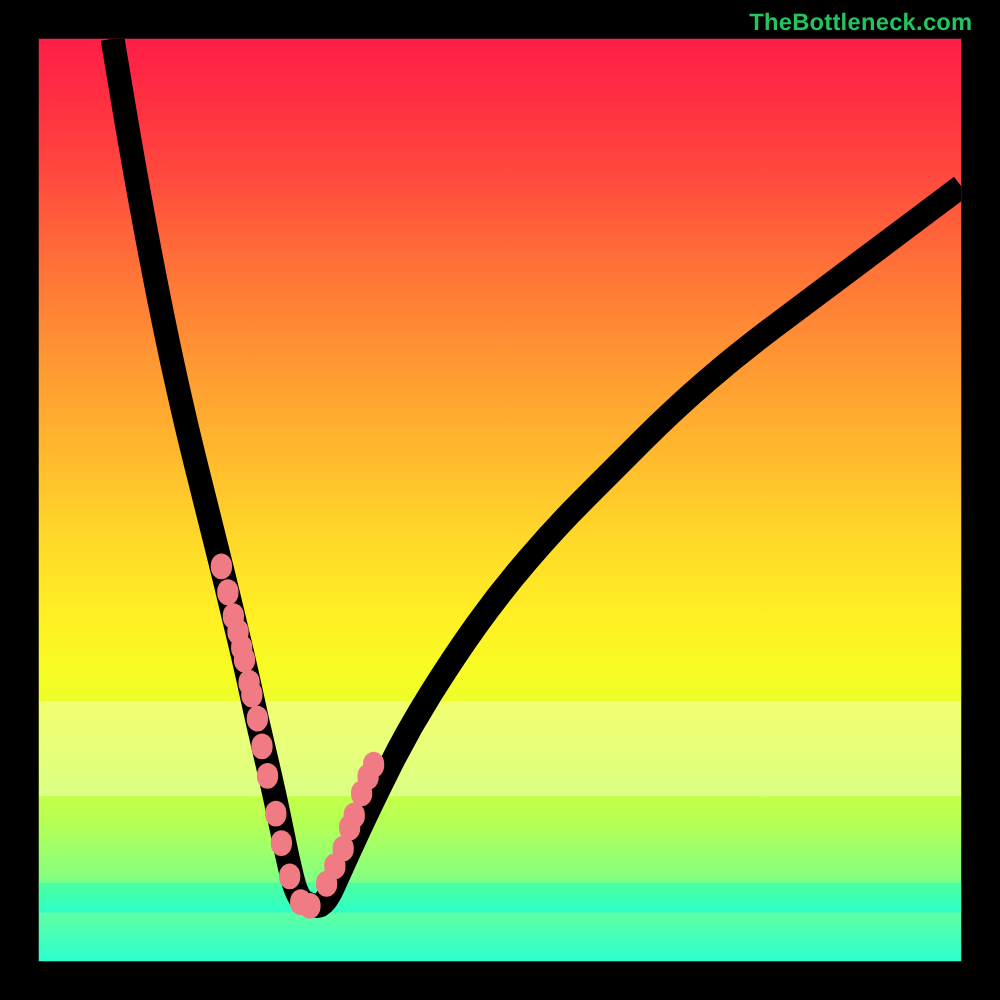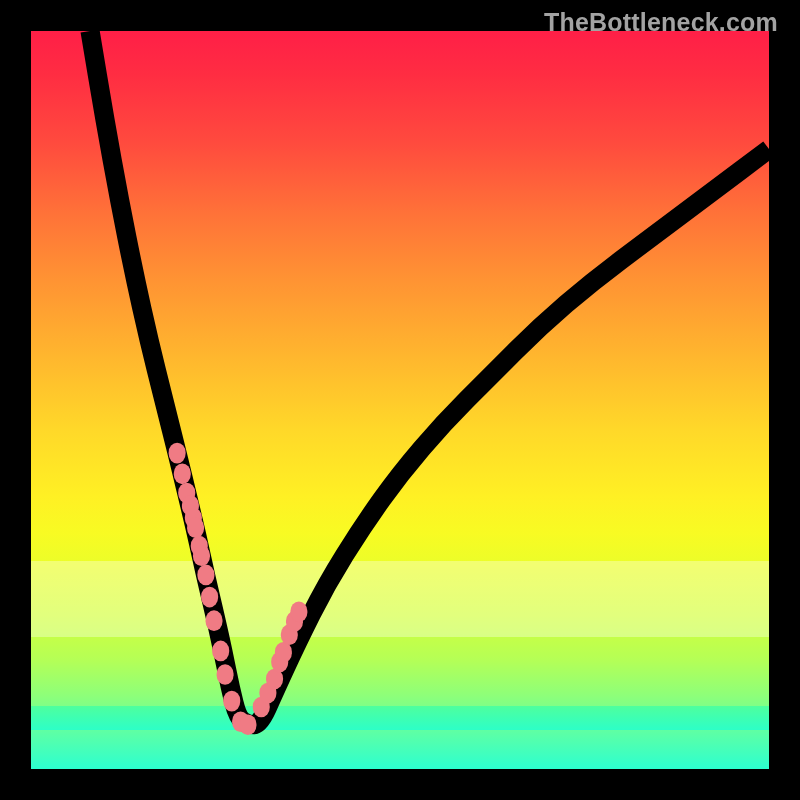--- a/index.html
+++ b/index.html
@@ -50,23 +50,23 @@
       width: 100%;
       top: 91.4%;
       height: 3.3%;
       background: linear-gradient(to bottom, #4eff9e 0%, #2dffc7 100%);
     }
     .watermark {
       position: absolute;
       top: 8px;
       right: 22px;
       font-family: Arial, Helvetica, sans-serif;
-      font-size: 25px;
+      font-size: 19px;
       font-weight: 600;
-      color: #a3a3a3;
+      color: #22c55e;
       letter-spacing: 0.2px;
     }
     svg.curve {
       position: absolute;
       left: 0; top: 0;
       width: 100%;
       height: 100%;
       overflow: visible;
     }
     .vline { stroke: #000; stroke-width: 2.6; fill: none; }

